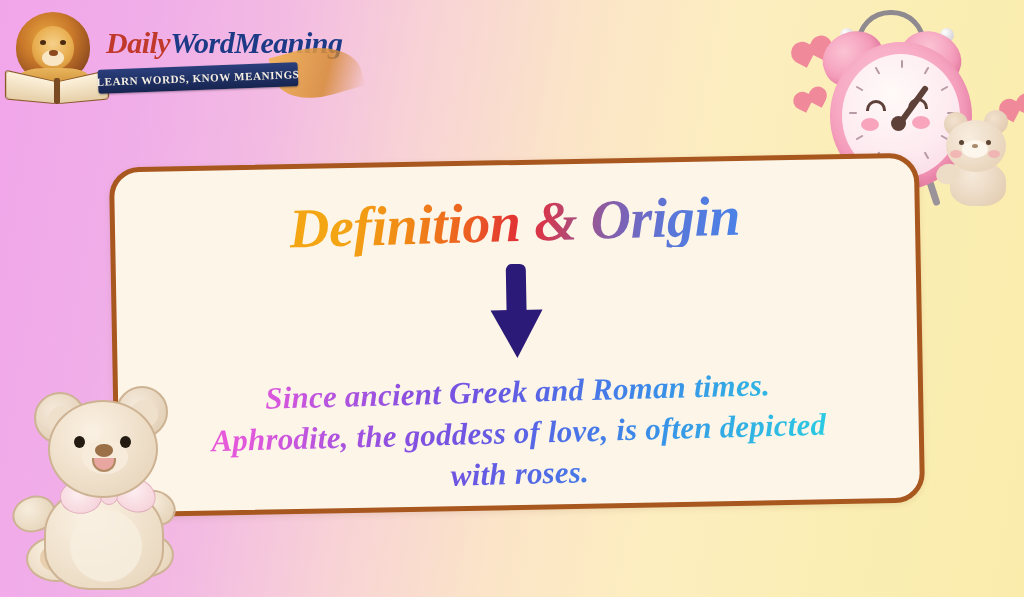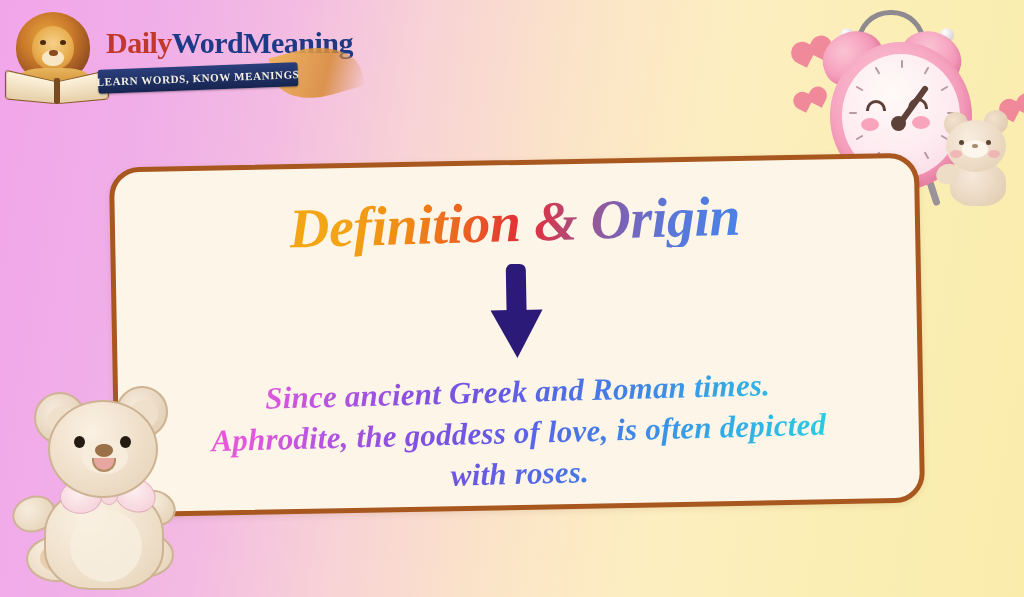--- a/index.html
+++ b/index.html
@@ -67,21 +67,21 @@
   .book-spine {
     position: absolute; left: 48px; bottom: 6px; width: 6px; height: 26px;
     background: #7a4a22; border-radius: 2px;
   }
 
   .logo-text { position: relative; margin-left: -4px; width: 186px; height: 80px; }
   .logo-title {
     position: absolute; top: 10px; left: 0;
     font-family: "Liberation Serif", serif;
     font-weight: bold; font-size: 30px; line-height: 1;
-    white-space: nowrap; letter-spacing: -0.5px;
+    white-space: nowrap; letter-spacing: -0.5px; font-style: italic;
   }
   .lt-daily { color: #c0392b; }
   .lt-word  { color: #1d3a86; }
   .lt-mean  { color: #1d3a86; }
   .ribbon {
     position: absolute; top: 48px; left: -8px;
     width: 200px; height: 24px;
     background: linear-gradient(#2b3f7d, #16244f);
     border-radius: 3px;
     transform: rotate(-2.2deg);

